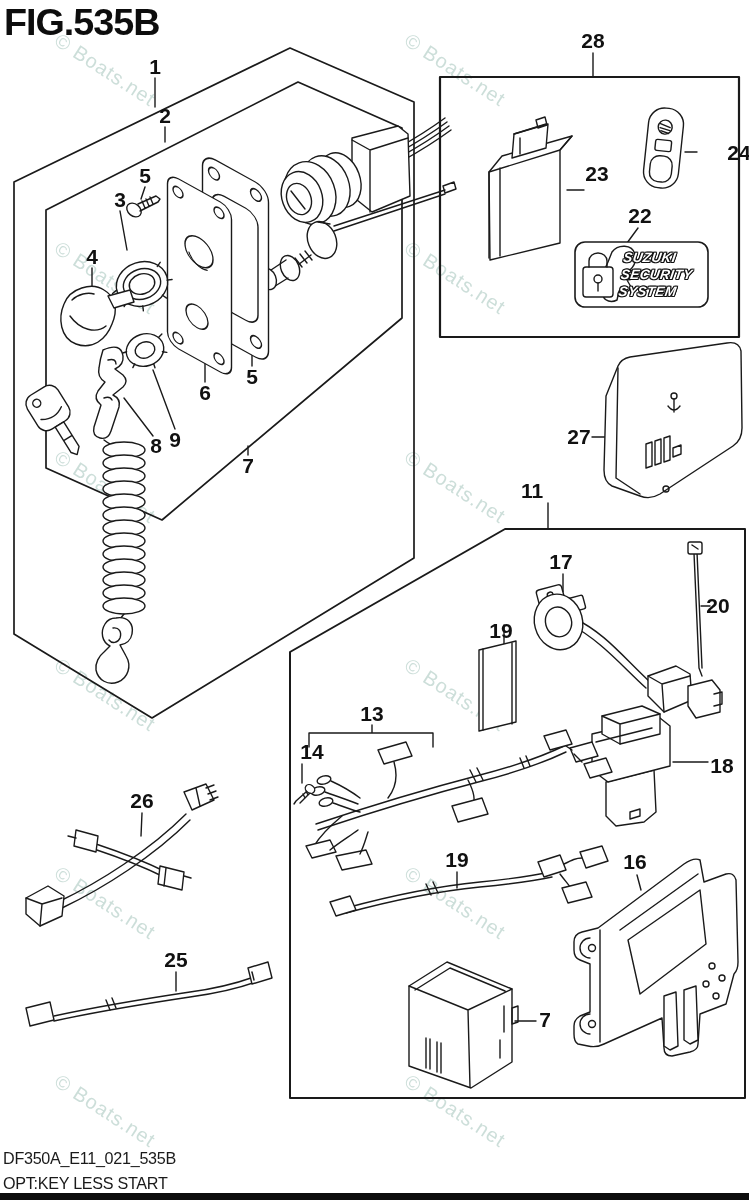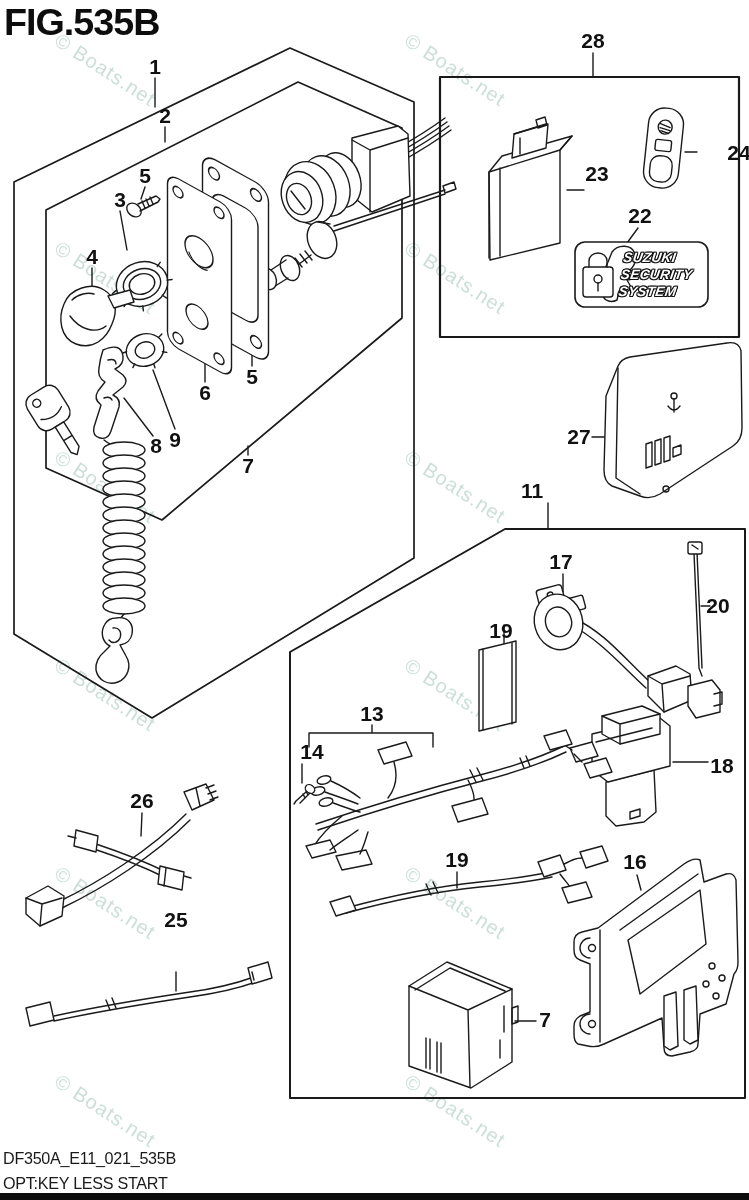--- a/index.html
+++ b/index.html
@@ -326,21 +326,21 @@
   <span class="plabel" style="left:457px;top:860px">19</span>
   <span class="plabel" style="left:635px;top:862px">16</span>
   <span class="plabel" style="left:561px;top:562px">17</span>
   <span class="plabel" style="left:722px;top:766px">18</span>
   <span class="plabel" style="left:501px;top:631px">19</span>
   <span class="plabel" style="left:718px;top:606px">20</span>
   <span class="plabel" style="left:593px;top:41px">28</span>
   <span class="plabel" style="left:640px;top:216px">22</span>
   <span class="plabel" style="left:597px;top:174px">23</span>
   <span class="plabel" style="left:739px;top:153px">24</span>
-  <span class="plabel" style="left:176px;top:920px">25</span>
+  <span class="plabel" style="left:176px;top:960px">25</span>
   <span class="plabel" style="left:142px;top:801px">26</span>
   <span class="plabel" style="left:579px;top:437px">27</span>
 
   <div class="seclabel">
     <div>SUZUKI</div>
     <div>SECURITY</div>
     <div>SYSTEM</div>
   </div>
 
   <div class="footer f1">DF350A_E11_021_535B</div>

